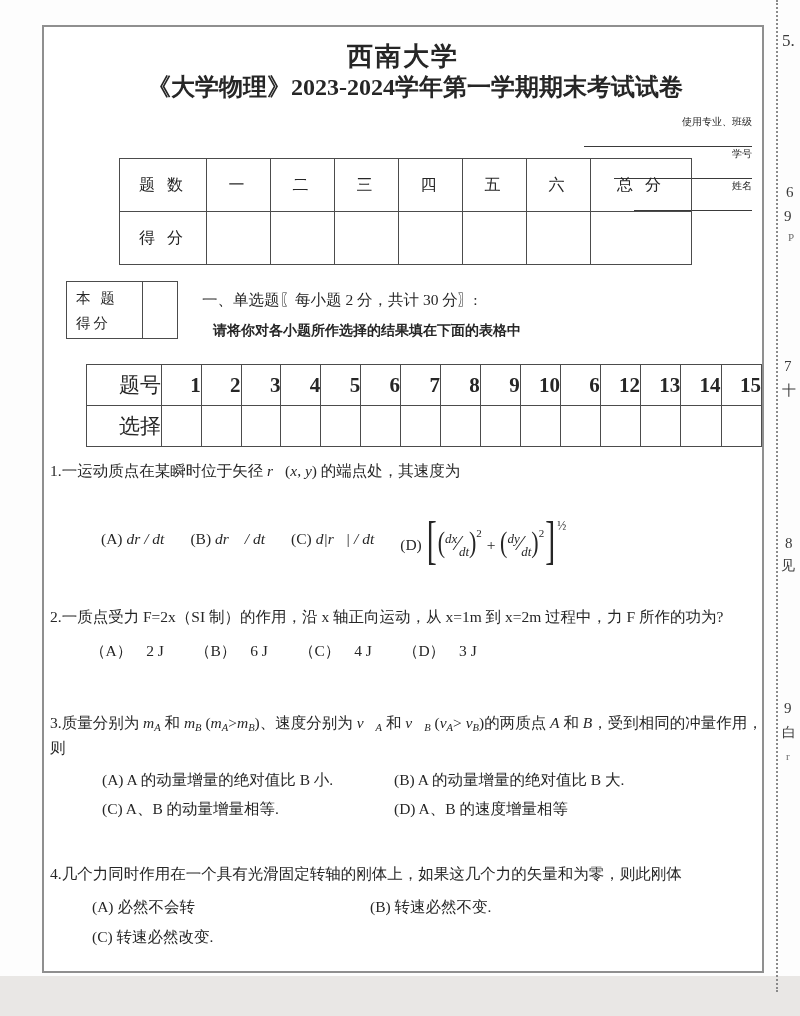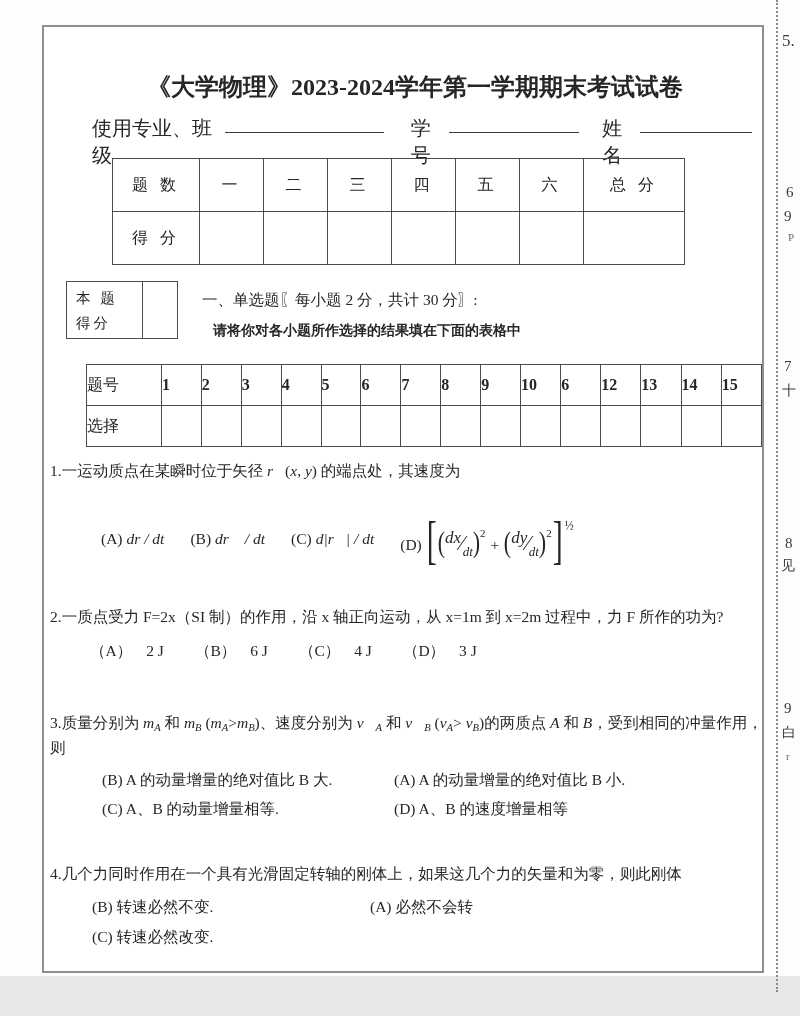--- a/index.html
+++ b/index.html
@@ -12,51 +12,51 @@
   .bottom-strip{position:absolute;left:0;top:976px;width:800px;height:40px;background:#e9e7e5;}
   .page-frame{
     position:absolute;left:42px;top:25px;width:718px;height:944px;
     border:2px solid #8f8f8f;background:#fff;
   }
   .abs{position:absolute;}
   
   .title1{left:0;top:12px;width:100%;text-align:center;font-size:26px;font-weight:bold;letter-spacing:2px;}
   .title2{left:12px;top:44px;width:100%;text-align:center;font-size:24px;font-weight:bold;}
   
-  .info-row{left:48px;top:88px;width:660px;font-size:20px;display:flex;align-items:flex-start;}
+  .info-row{left:48px;top:88px;width:660px;font-size:10px;display:flex;align-items:flex-end;flex-direction:column;}
   .blank{display:inline-block;border-bottom:1.5px solid #3a3a3a;height:17px;vertical-align:bottom;}
   .blank.major{width:168px;}
   .blank.sid{width:138px;}
   .blank.name{width:118px;}
   .info-gap1{width:28px;} .info-gap2{width:24px;}
   
   table{border-collapse:collapse;table-layout:fixed;}
-  .score-table{left:68px;top:131px;}
+  .score-table{left:75px;top:131px;}
   .score-table td{border:1.5px solid #4c4c4c;text-align:center;font-size:16px;height:52px;padding:0;letter-spacing:4px;}
   .score-table td.c0{width:86px;} .score-table td.cm{width:63px;} .score-table td.c7{width:100px;}
   
   .score-box{left:22px;top:254px;width:110px;height:56px;border:1.5px solid #4c4c4c;display:flex;}
   .score-box .lbl{width:66px;border-right:1.5px solid #4c4c4c;font-size:14.5px;padding:4px 0 0 9px;line-height:1.7;letter-spacing:3px;}
   .score-box .val{flex:1;}
   .sec-heading{left:158px;top:263px;font-size:15.5px;}
   .sec-instruction{left:169px;top:295px;font-size:14px;font-weight:bold;}
   
   .answer-table{left:42px;top:337px;}
-  .answer-table td{border:1.5px solid #4c4c4c;text-align:left;font-size:16px;height:40px;padding:0;}
+  .answer-table td{border:1.5px solid #4c4c4c;text-align:right;font-size:21px;height:40px;padding:0;}
   .answer-table td.h{width:76px;}
   .answer-table td.n{width:40px;font-weight:bold;}
   
   .question{font-size:15.5px;line-height:1.55;}
   .q1{left:6px;top:432px;width:712px;}
   .q1-opts{left:57px;top:468px;width:660px;height:88px;display:flex;align-items:center;gap:26px;font-size:15.5px;}
   .fitalic{font-style:italic;}
   .opt-label{font-style:normal;margin-right:4px;}
   .bigbr{display:inline-block;font-size:30px;font-weight:300;transform:scaleY(1.75);margin:0 1px;font-style:normal;}
   .bigp{display:inline-block;font-size:22px;transform:scaleY(1.35);font-style:normal;}
-  .dfrac .num{font-size:17px;vertical-align:7px;font-style:italic;margin-top:26px;}
+  .dfrac .num{font-size:13px;vertical-align:7px;font-style:italic;margin-top:26px;}
   .dfrac .sl{font-size:21px;margin:0 -1px;font-style:normal;}
   .dfrac .den{font-size:13px;vertical-align:-6px;font-style:italic;}
   sup.p2{font-size:11px;vertical-align:13px;font-style:normal;}
   sup.phalf{font-size:12px;vertical-align:20px;font-style:normal;margin-left:1px;}
   .q2{left:6px;top:578px;width:714px;}
   .q2-opts{display:flex;gap:31px;margin-top:10px;padding-left:40px;}
   .q2-opts .pair .t{margin-left:14px;}
   .q3{left:6px;top:684px;width:714px;}
   .opt-grid{display:grid;grid-template-columns:292px auto;padding-left:52px;margin-top:6px;line-height:1.85;}
   .q4{left:6px;top:835px;width:714px;}
@@ -78,20 +78,21 @@
   .f9{left:782px;top:724px;font-size:14px;}
   .f10{left:786px;top:750px;font-size:11px;color:#6a6a6a;}
 </style>
 </head>
 <body>
 
 <div class="bottom-strip"></div>
 
 <div class="page-frame">
 
+  <div class="abs title1">西南大学</div>
   <div class="abs title2">《大学物理》2023-2024学年第一学期期末考试试卷</div>
 
   <div class="abs info-row">
     <span>使用专业、班级</span>
       <span class="blank major"></span>
     <span class="info-gap1"></span>
     <span>学号</span>
       <span class="blank sid"></span>
     <span class="info-gap2"></span>
     <span>姓名</span>
@@ -192,32 +193,32 @@
       <span class="pair"><span>（A）</span><span class="t">2 J</span></span>
       <span class="pair"><span>（B）</span><span class="t">6 J</span></span>
       <span class="pair"><span>（C）</span><span class="t">4 J</span></span>
       <span class="pair"><span>（D）</span><span class="t">3 J</span></span>
     </div>
   </div>
 
   <div class="abs question q3">
     <div><span>3.质量分别为 </span><span class="rt-i">m</span><span class="rt-isub">A</span><span> 和 </span><span class="rt-i">m</span><span class="rt-isub">B</span><span> (</span><span class="rt-i">m</span><span class="rt-isub">A</span><span>&gt;</span><span class="rt-i">m</span><span class="rt-isub">B</span><span>)、速度分别为 </span><span class="rt-i">v⃗</span><span class="rt-isub">A</span><span> 和 </span><span class="rt-i">v⃗</span><span class="rt-isub">B</span><span> (</span><span class="rt-i">v</span><span class="rt-isub">A</span><span>&gt; </span><span class="rt-i">v</span><span class="rt-isub">B</span><span>)的两质点 </span><span class="rt-i">A</span><span> 和 </span><span class="rt-i">B</span><span>，受到相同的冲量作用，则</span></div>
     <div class="opt-grid">
+      <span><span>(A)</span> <span>A 的动量增量的绝对值比 B 小.</span></span>
       <span><span>(B)</span> <span>A 的动量增量的绝对值比 B 大.</span></span>
-      <span><span>(A)</span> <span>A 的动量增量的绝对值比 B 小.</span></span>
       <span><span>(C)</span> <span>A、B 的动量增量相等.</span></span>
       <span><span>(D)</span> <span>A、B 的速度增量相等</span></span>
     </div>
   </div>
 
   <div class="abs question q4">
     <div>4.几个力同时作用在一个具有光滑固定转轴的刚体上，如果这几个力的矢量和为零，则此刚体</div>
     <div class="opt-grid">
+      <span><span>(A)</span> <span>必然不会转</span></span>
       <span><span>(B)</span> <span>转速必然不变.</span></span>
-      <span><span>(A)</span> <span>必然不会转</span></span>
       <span><span>(C)</span> <span>转速必然改变.</span></span>
     </div>
   </div>
 
 </div>
 
 <div class="fold-line"></div>
 
 <span class="frag f0">5.</span>
 <span class="frag f1">6</span>

